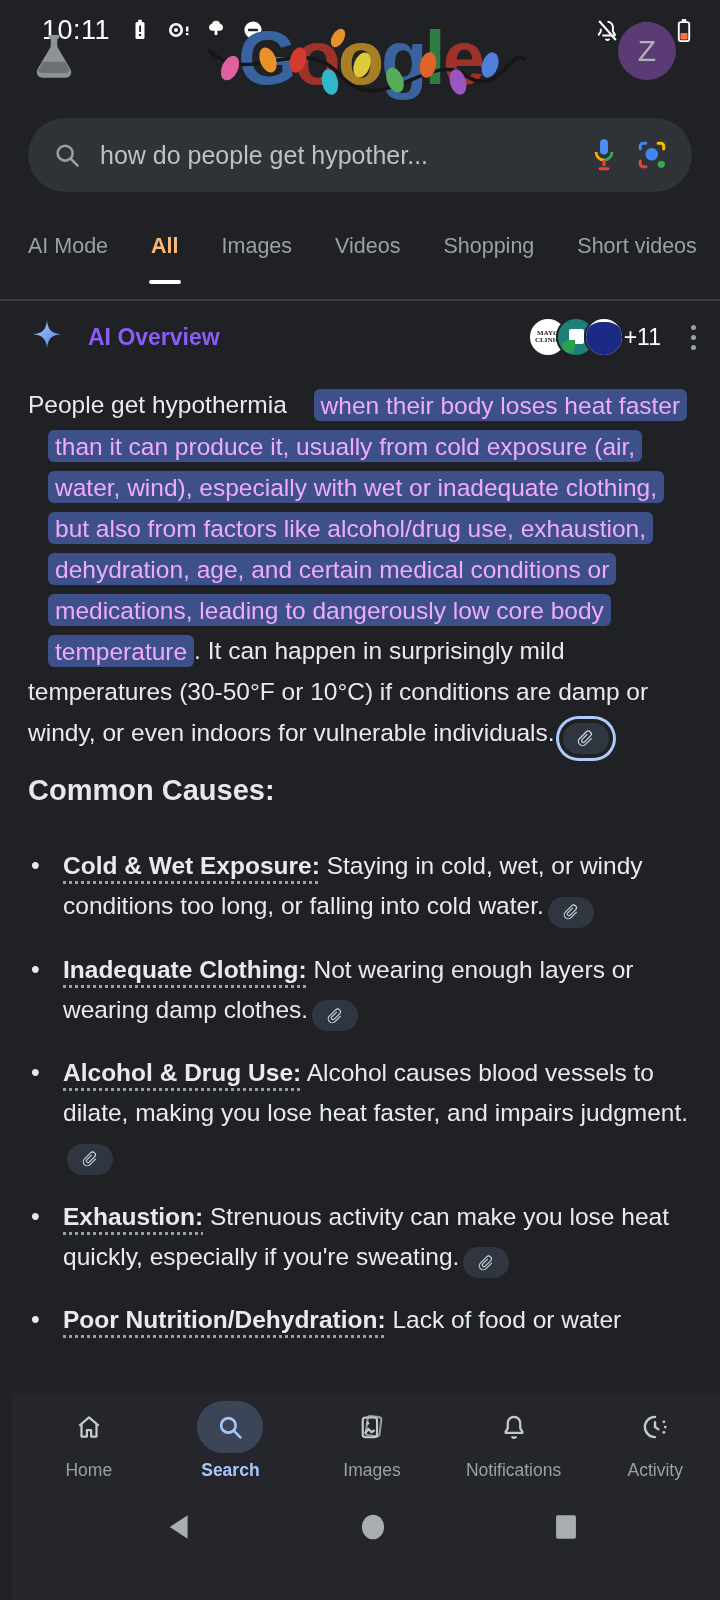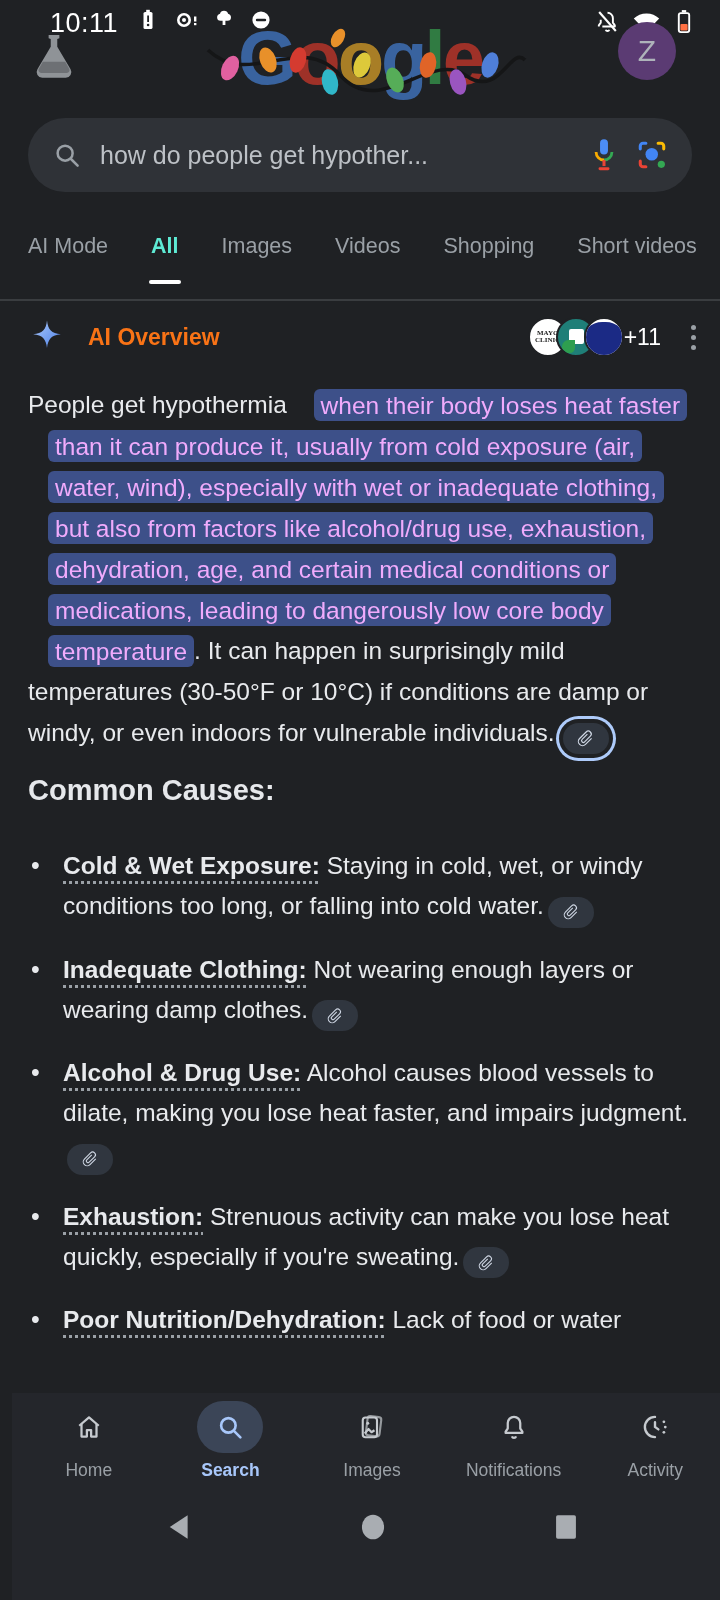--- a/index.html
+++ b/index.html
@@ -7,21 +7,21 @@
     --divider:#3a3d40; --text:#e8eaed; --dim:#bdc1c6; --muted:#9aa0a6;
     --accent:#8ab4f8; --accent2:#a8c7fa; --hl:#3d5089; --chipbg:#30363f;
     --chipicon:#ced6e3; --avatar:#5b3b73; --battlow:#ff7043; --ring:#aecbfa;
   }
   *{margin:0;padding:0;box-sizing:border-box;}
   html,body{background:#000;}
   body{font-family:"Liberation Sans","DejaVu Sans",sans-serif;}
   .page{position:relative;width:720px;height:1600px;background:var(--bg);overflow:hidden;}
 
   
-  .status{position:absolute;top:8px;left:8px;right:0;height:44px;display:flex;align-items:flex-start;padding:0 24px 0 42px;color:#fff;}
+  .status{position:absolute;top:8px;left:0;right:0;height:44px;display:flex;align-items:center;padding:0 24px 0 42px;color:#fff;}
   .status .time{font-size:27px;letter-spacing:.5px;}
   .s-icons{display:flex;align-items:center;gap:13px;margin-left:18px;}
   .s-right{margin-left:auto;display:flex;align-items:center;gap:12px;}
   .s-icons svg,.s-right svg{display:block;}
 
   .flask{position:absolute;top:28px;left:26px;}
 
   
   .logo{position:absolute;top:6px;left:0;right:0;height:104px;text-align:center;}
   .logo-text{font-size:76px;font-weight:700;letter-spacing:-3px;line-height:104px;filter:brightness(.8);}
@@ -29,27 +29,27 @@
 
   .avatar{position:absolute;top:22px;right:44px;width:58px;height:58px;border-radius:50%;background:var(--avatar);display:flex;align-items:center;justify-content:center;color:#aeb3ba;font-size:30px;}
 
   
   .search{position:absolute;top:118px;left:28px;right:28px;height:74px;background:var(--searchbg);border-radius:38px;display:flex;align-items:center;padding:10px 24px;gap:18px;}
   .query{flex:1;font-size:25px;color:var(--dim);white-space:nowrap;overflow:hidden;}
 
   
   .tabs{position:absolute;top:234px;left:28px;right:0;display:flex;gap:43px;font-size:21.5px;color:var(--muted);white-space:nowrap;overflow:hidden;height:58px;}
   .tab{position:relative;padding-bottom:18px;height:100%;}
-  .tab.selected{color:#5eead4;font-weight:700;}
+  .tab.selected{color:#fdba74;font-weight:700;}
   .tab.selected::after{content:"";position:absolute;left:-2px;right:-2px;bottom:8px;height:4px;border-radius:3px;background:#fff;}
   .divider{position:absolute;top:299px;left:0;right:0;height:1.5px;background:var(--divider);}
 
   
   .ai-head{position:absolute;top:310px;left:28px;right:18px;height:54px;display:flex;align-items:center;}
-  .ai-title{margin-left:22px;font-size:23px;font-weight:700;color:#f97316;}
+  .ai-title{margin-left:22px;font-size:23px;font-weight:700;color:#8b5cf6;}
   .src-chips{margin-left:auto;display:flex;align-items:center;}
   .src{width:40px;height:40px;border-radius:50%;border:2px solid var(--bg);position:relative;overflow:hidden;flex-shrink:0;}
   .src+.src{margin-left:-12px;}
   .src.mayo{background:#fff;display:flex;align-items:center;justify-content:center;text-align:center;}
   .src.mayo span{font-family:"Liberation Serif",serif;font-size:7px;line-height:7px;font-weight:700;color:#222;}
   .src.teal{background:#1f7f78;}
   .src.teal::before{content:"";position:absolute;left:11px;top:10px;width:15px;height:15px;background:#fff;border-radius:2px;}
   .src.teal::after{content:"";position:absolute;left:4px;bottom:2px;width:13px;height:13px;background:#2e9e4f;border-radius:50% 0 40% 40%;}
   .src.navy{background:#fff;}
   .src.navy::before{content:"";position:absolute;left:-4px;top:3px;width:44px;height:42px;background:#1b2a85;border-radius:46%;}

